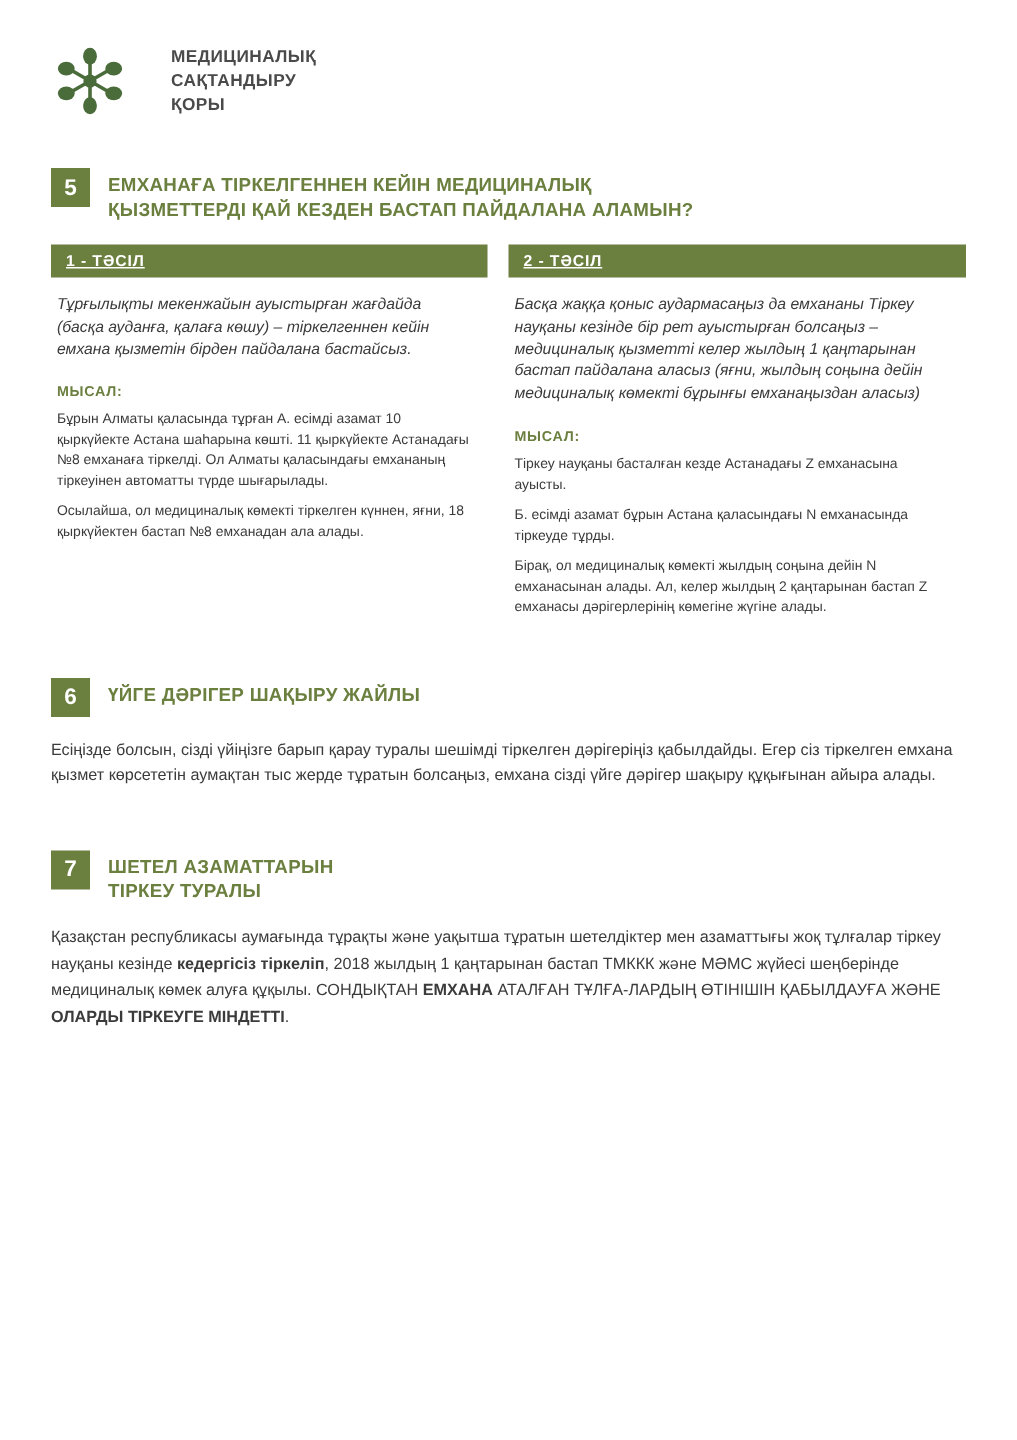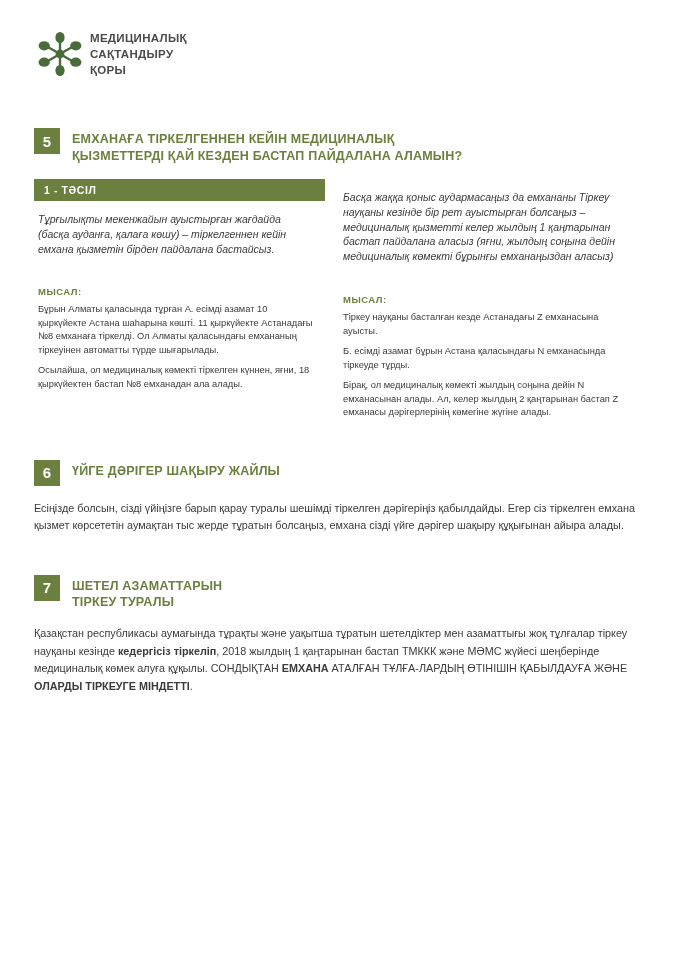--- a/index.html
+++ b/index.html
@@ -19,22 +19,22 @@
     width: 678px;
     height: 960px;
     box-sizing: border-box;
     padding: 28px 34px 0 34px;
   }
 
   
   .logo-row {
     display: flex;
     align-items: center;
-    gap: 4px;
-    margin-bottom: 48px;
+    gap: 28px;
+    margin-bottom: 32px;
   }
   .logo-mark {
     width: 52px;
     height: 52px;
     flex: 0 0 52px;
     position: relative;
   }
   .logo-text {
     font-size: 11.5px;
     font-weight: bold;
@@ -89,32 +89,33 @@
   .method-col.left { padding-right: 14px; }
   .method-col.right { padding-left: 0; }
   .method-label {
     background: #6b7f3f;
     color: #ffffff;
     font-size: 10.5px;
     font-weight: bold;
     letter-spacing: 0.6px;
     padding: 5px 10px;
     text-transform: uppercase;
+    text-decoration: underline;
   }
   .method-body {
     font-size: 10.5px;
     line-height: 1.42;
     font-style: italic;
     font-weight: normal;
     color: #3b3b3b;
     padding: 11px 12px 0 4px;
   }
   .method-body p { margin: 0; }
   .example-label {
-    margin-top: 30px;
+    margin-top: 16px;
     font-size: 9.5px;
     font-weight: bold;
     color: #6b7f3f;
     letter-spacing: 0.5px;
     text-transform: uppercase;
     padding-left: 4px;
   }
   .example-body {
     font-size: 9.3px;
     line-height: 1.45;
@@ -187,20 +188,21 @@
           <p>Тұрғылықты мекенжайын ауыстырған жағдайда (басқа ауданға, қалаға көшу) – тіркелгеннен кейін емхана қызметін бірден пайдалана бастайсыз.</p>
         </div>
         <div class="example-label">МЫСАЛ:</div>
         <div class="example-body">
           <p>Бұрын Алматы қаласында тұрған А. есімді азамат 10 қыркүйекте Астана шаһарына көшті. 11 қыркүйекте Астанадағы №8 емханаға тіркелді. Ол Алматы қаласындағы емхананың тіркеуінен автоматты түрде шығарылады.</p>
           <p>Осылайша, ол медициналық көмекті тіркелген күннен, яғни, 18 қыркүйектен бастап №8 емханадан ала алады.</p>
         </div>
       </div>
 
       <div class="method-col right">
+        <div class="method-label">2 - ТӘСІЛ</div>
         <div class="method-body">
           <p>Басқа жаққа қоныс аудармасаңыз да емхананы Тіркеу науқаны кезінде бір рет ауыстырған болсаңыз – медициналық қызметті келер жылдың 1 қаңтарынан бастап пайдалана аласыз (яғни, жылдың соңына дейін медициналық көмекті бұрынғы емханаңыздан аласыз)</p>
         </div>
         <div class="example-label">МЫСАЛ:</div>
         <div class="example-body">
           <p>Тіркеу науқаны басталған кезде Астанадағы Z емханасына ауысты.</p>
           <p>Б. есімді азамат бұрын Астана қаласындағы N емханасында тіркеуде тұрды.</p>
           <p>Бірақ, ол медициналық көмекті жылдың соңына дейін N емханасынан алады. Ал, келер жылдың 2 қаңтарынан бастап Z емханасы дәрігерлерінің көмегіне жүгіне алады.</p>
         </div>
       </div>

